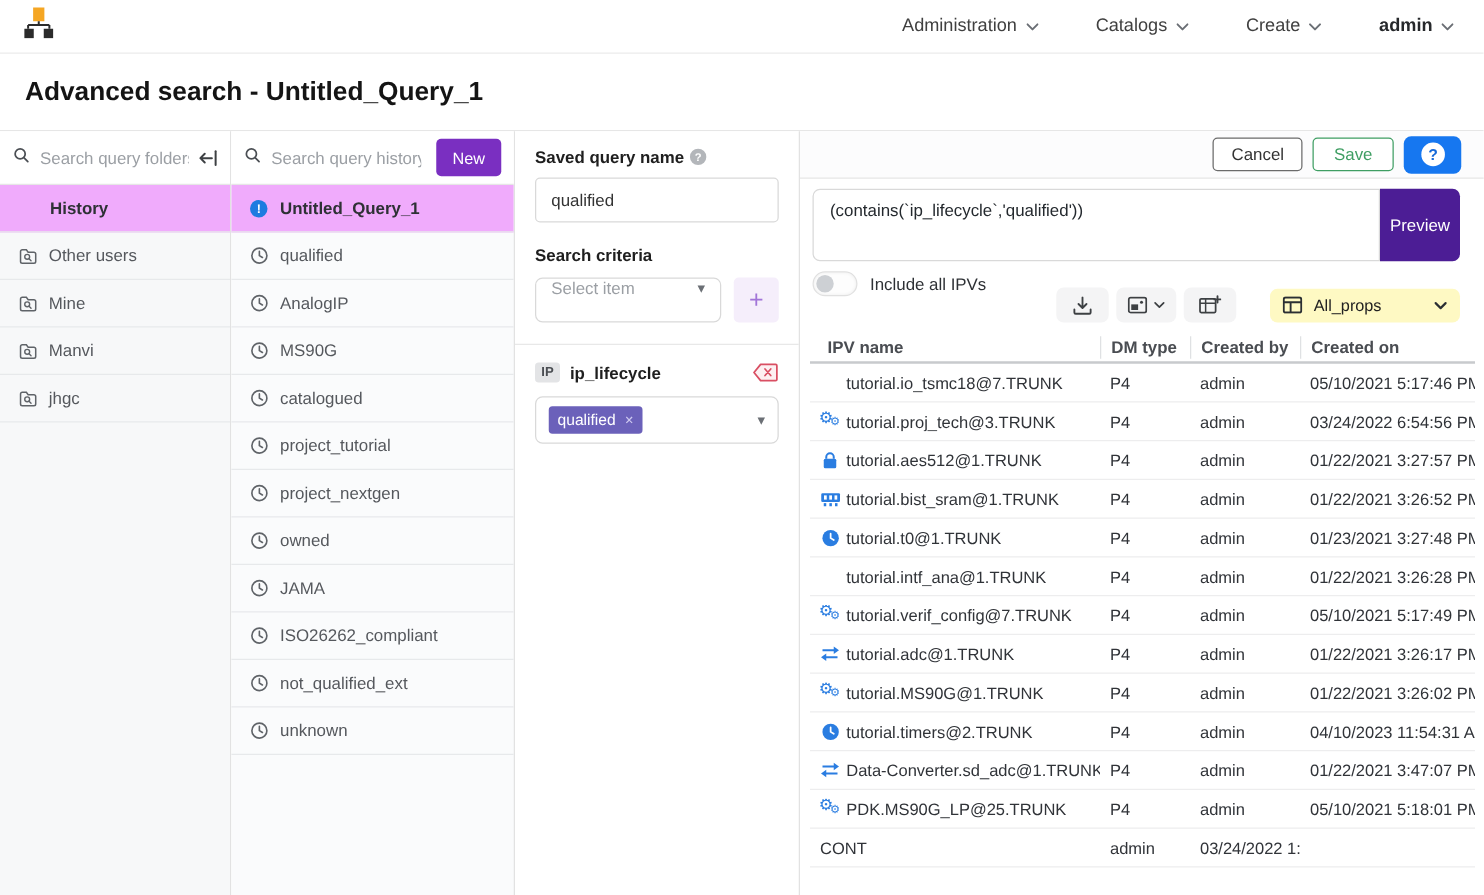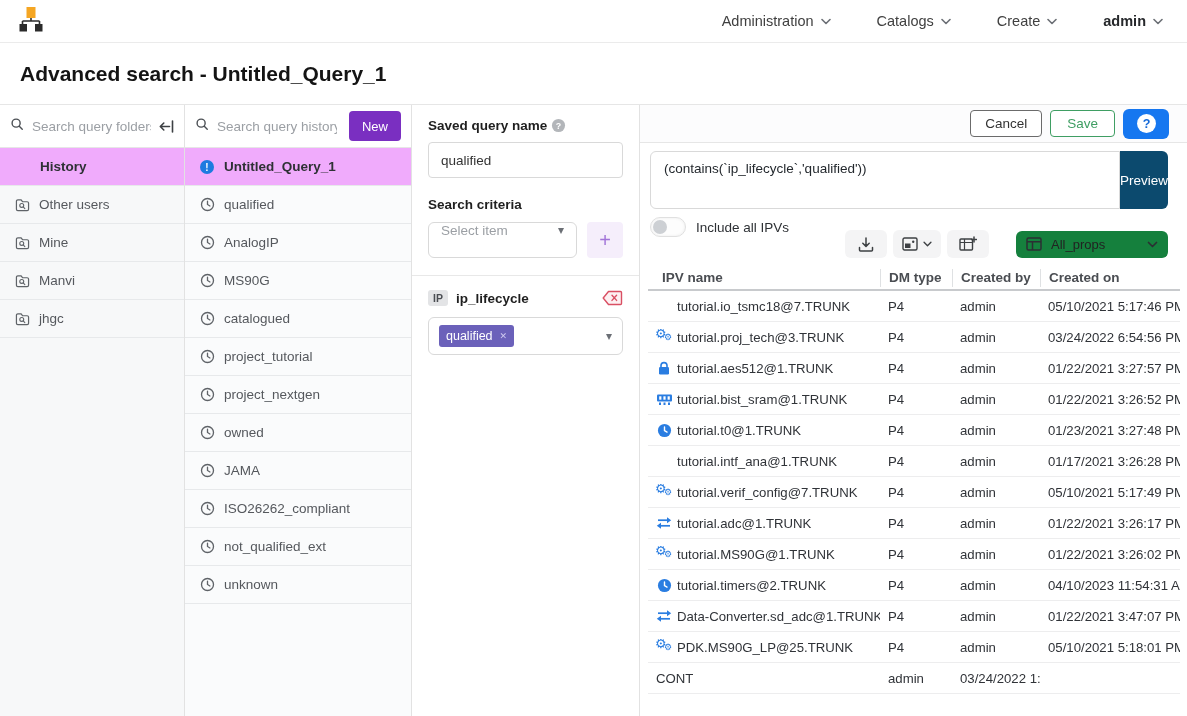--- a/index.html
+++ b/index.html
@@ -76,35 +76,35 @@
   .btn-cancel { background:#fff; border:1px solid #6b6b6b; border-radius:4px; padding:5px 14px;
     font-size:13.5px; color:#333; font-family:"Liberation Sans", sans-serif; cursor:pointer; }
   .btn-save { background:#fff; border:1px solid #3f9e63; border-radius:4px; padding:5px 16px;
     font-size:13.5px; color:#3f9e63; font-family:"Liberation Sans", sans-serif; cursor:pointer; }
   .btn-help { width:46px; height:30px; background:#1677f0; border:none; border-radius:6px;
     display:flex; align-items:center; justify-content:center; cursor:pointer; }
 
   .query-row { display:flex; margin:8px 19px 0 10px; }
   .query-box { flex:1; border:1px solid #d9d9d9; border-radius:6px 0 0 6px; min-height:58px;
     padding:9px 13px; font-size:13.5px; color:#24292e; background:#fff; }
-  .btn-preview { width:48px; border:none; border-radius:0 6px 6px 0; background:#0c4a6e;
+  .btn-preview { width:64px; border:none; border-radius:0 6px 6px 0; background:#4c1d95;
     color:#fff; font-size:13.5px; font-family:"Liberation Sans", sans-serif; cursor:pointer; }
 
   .controls-row { display:flex; justify-content:space-between; align-items:flex-start;
     margin:8px 19px 0 10px; }
   .toggle-group { display:flex; align-items:center; gap:10px; }
   .toggle { width:36px; height:20px; border-radius:10px; background:#fdfdfd; border:1px solid #e0e0e0;
     position:relative; cursor:pointer; box-shadow:inset 0 0 3px rgba(0,0,0,.07); }
   .toggle .knob { position:absolute; left:2px; top:2px; width:14px; height:14px;
     border-radius:50%; background:#cdd0d4; }
   .toggle-label { font-size:13.5px; color:#2e3135; }
   .toolbar { display:flex; align-items:center; gap:6px; margin-top:13px; }
   .tool-btn { height:28px; min-width:42px; background:#f4f4f5; border:none; border-radius:6px;
     display:flex; align-items:center; justify-content:center; gap:5px; padding:0 9px; cursor:pointer; }
-  .cols-select { margin-left:21px; width:152px; height:27px; background:#15803d; border:none;
+  .cols-select { margin-left:21px; width:152px; height:27px; background:#fef9c3; border:none;
     border-radius:6px; display:flex; align-items:center; padding:0 10px; gap:9px; cursor:pointer; }
   .cols-label { font-size:13px; color:#222; flex:1; text-align:left; }
 
   .results-table { margin:8px 7px 0 8px; }
   .t-head, .t-row { display:grid; grid-template-columns:232px 72px 88px 1fr; align-items:center; }
   .t-head { height:25px; border-bottom:2px solid #c8cacd; font-weight:bold; font-size:13.5px; color:#4a4d52; }
   .t-head > div { padding-left:8px; }
   .t-head > div:first-child { padding-left:14px; }
   .t-head > div + div { border-left:1px solid #dfe1e3; height:18px; display:flex; align-items:center; }
   .t-row { height:31px; border-bottom:1px solid #ededee; font-size:13.2px; color:#303338; cursor:pointer; }
@@ -541,21 +541,21 @@
             <div class="cell">admin</div>
             <div class="cell">01/23/2021 3:27:48 PM</div>
           </div>
           <div class="t-row">
             <div class="name-cell">
               <span class="row-icon"></span>
               <span>tutorial.intf_ana@1.TRUNK</span>
             </div>
             <div class="cell">P4</div>
             <div class="cell">admin</div>
-            <div class="cell">01/17/2021 3:26:28 PM</div>
+            <div class="cell">01/22/2021 3:26:28 PM</div>
           </div>
           <div class="t-row">
             <div class="name-cell">
               <span class="row-icon">
                 <span class="gears">
                   <span class="g1">⚙</span>
                   <span class="g2">⚙</span>
                 </span>
               </span>
               <span>tutorial.verif_config@7.TRUNK</span>

